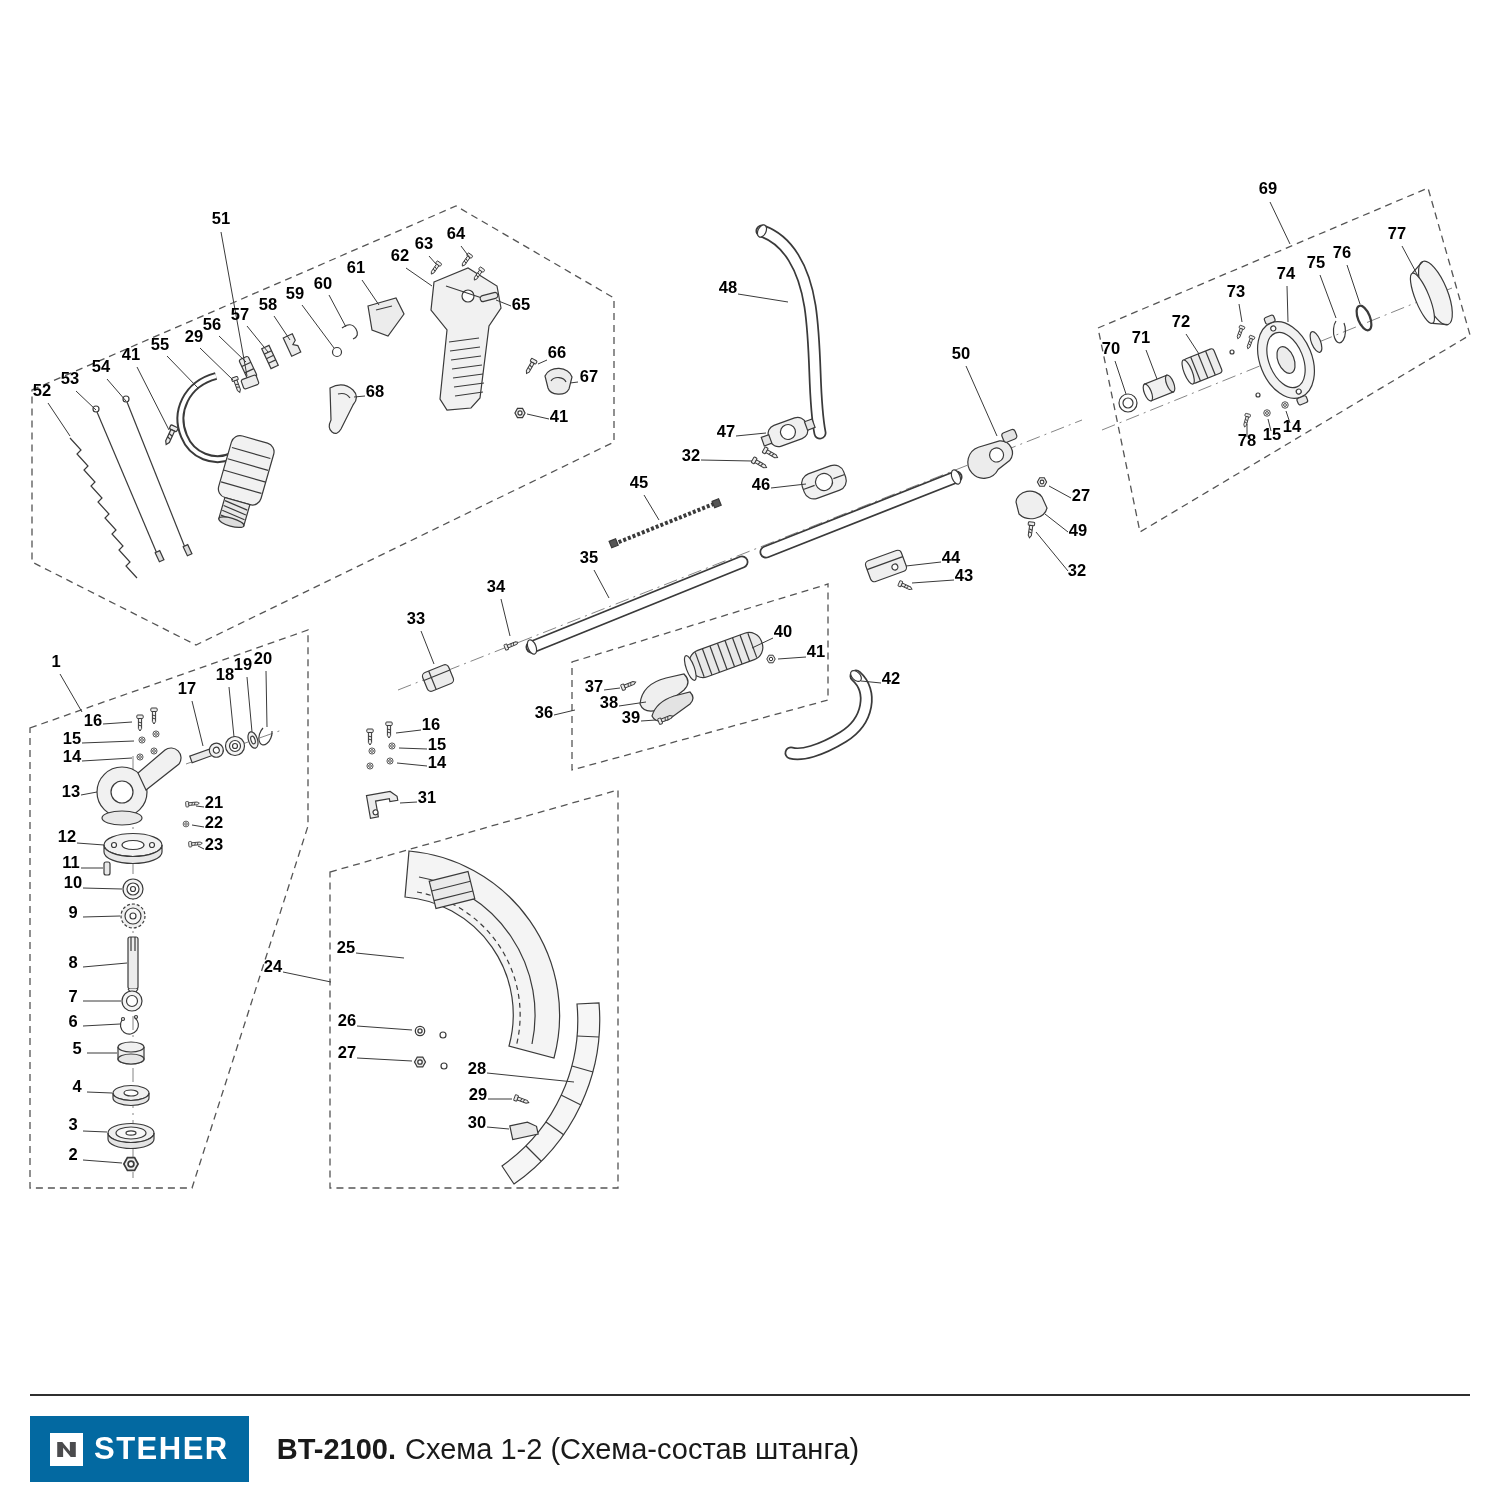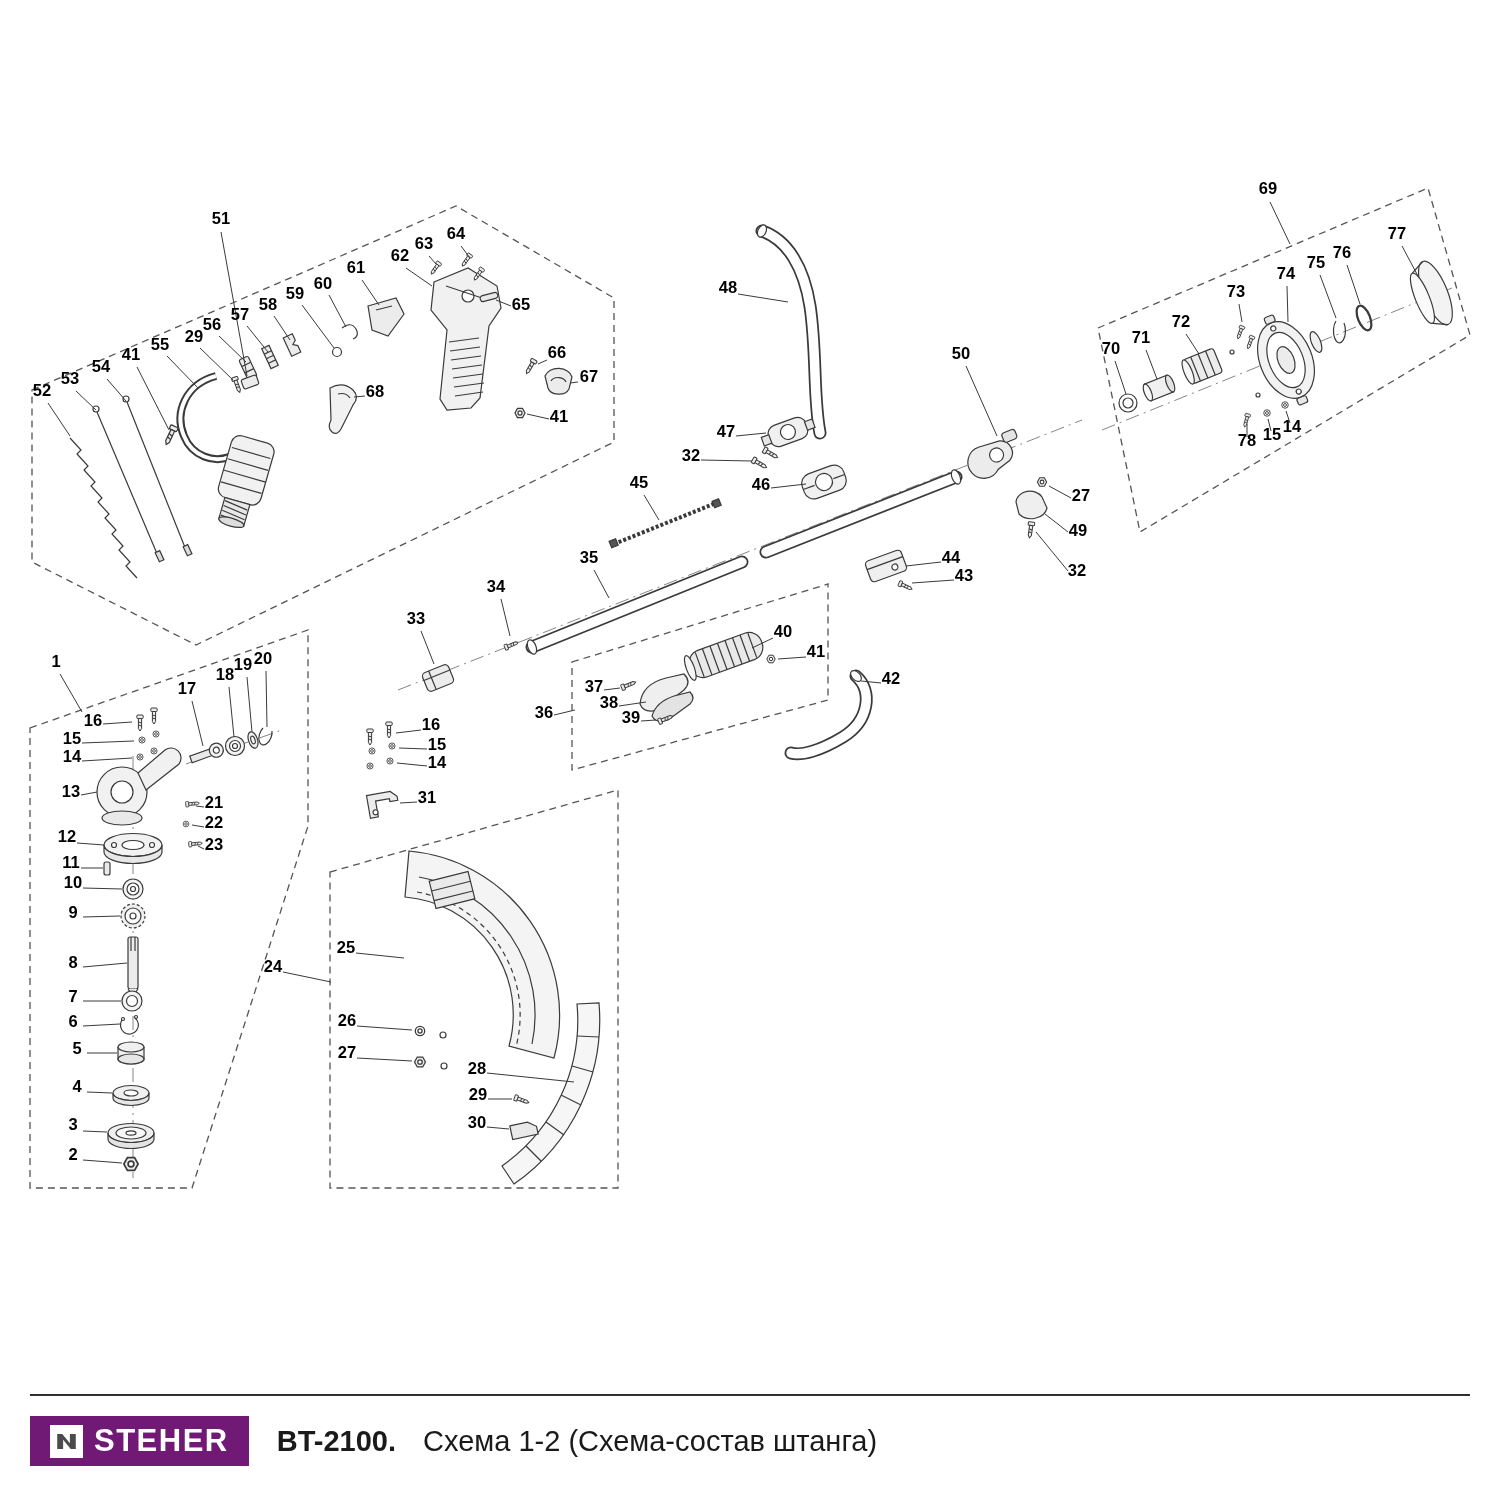--- a/index.html
+++ b/index.html
@@ -4,26 +4,26 @@
 <style>
   html,body{margin:0;padding:0;background:#fff}
   .page{position:relative;width:1500px;height:1500px;background:#fff;overflow:hidden;
         font-family:"Liberation Sans",sans-serif}
   .page svg.diagram{position:absolute;left:0;top:0}
   #callouts text{font-family:"Liberation Sans",sans-serif}
   .tube-o{stroke:#3a3a3a;stroke-width:13;fill:none;stroke-linecap:round}
   .tube-i{stroke:#ffffff;stroke-width:9.5;fill:none;stroke-linecap:round}
   .footer{position:absolute;left:30px;right:30px;top:1394px;border-top:2px solid #2f2f2f;
           padding-top:20px;display:flex;align-items:center;gap:28px}
-  .brand{background:#701a75;height:50px;padding:0 20px;display:flex;align-items:center;gap:11px}
+  .brand{background:#0369a1;height:50px;padding:8px 20px;display:flex;align-items:center;gap:11px}
   .brand-mark{width:33px;height:33px;background:#fff;display:flex;align-items:center;justify-content:center}
   .brand-text{color:#fff;font-weight:bold;font-size:31px;letter-spacing:1.5px}
   .caption{font-size:29px;color:#1a1a1a;white-space:nowrap}
   .model{font-weight:bold}
-  .subtitle{font-weight:normal;margin-left:27px}
+  .subtitle{font-weight:normal;margin-left:9px}
 </style>
 </head>
 <body>
 
 <div class="page">
 
 <svg class="diagram" width="1500" height="1500" viewBox="0 0 1500 1500" xmlns="http://www.w3.org/2000/svg">
 
   <defs>
     <g id="d-screw" stroke="#3a3a3a" stroke-width="1" fill="#ececec">

